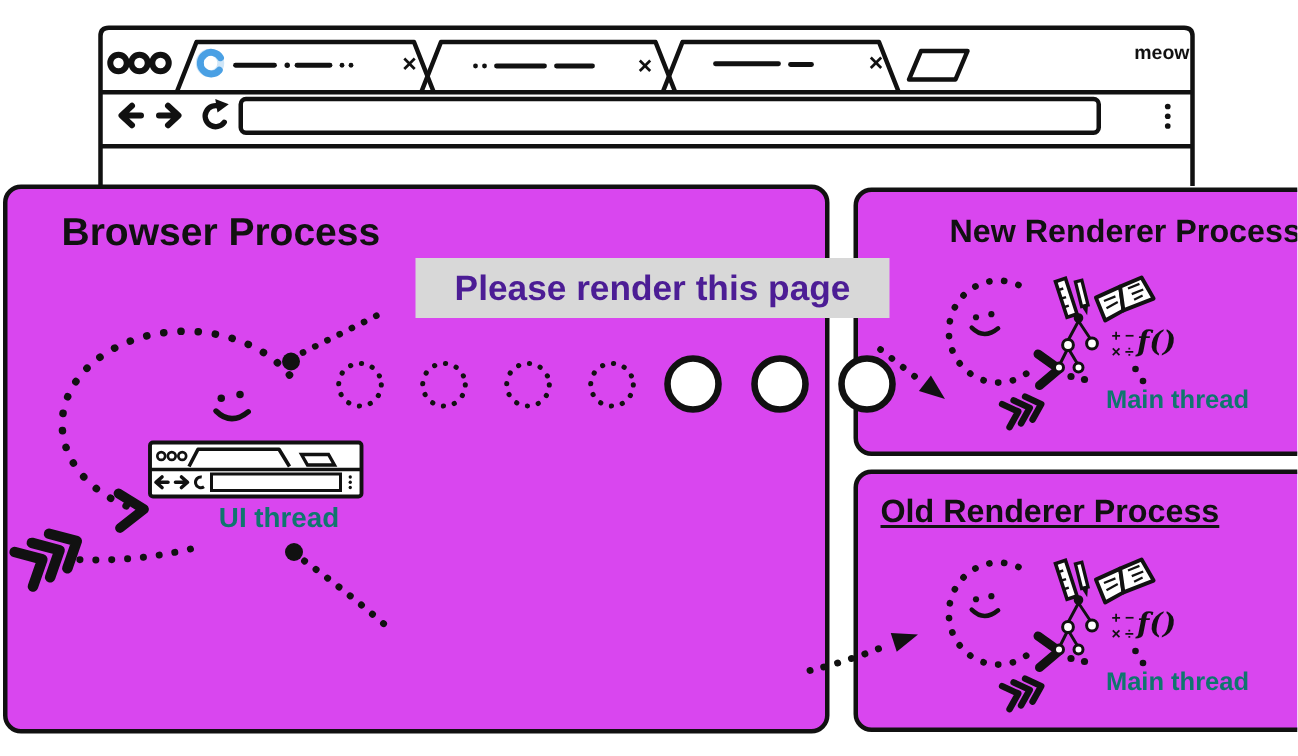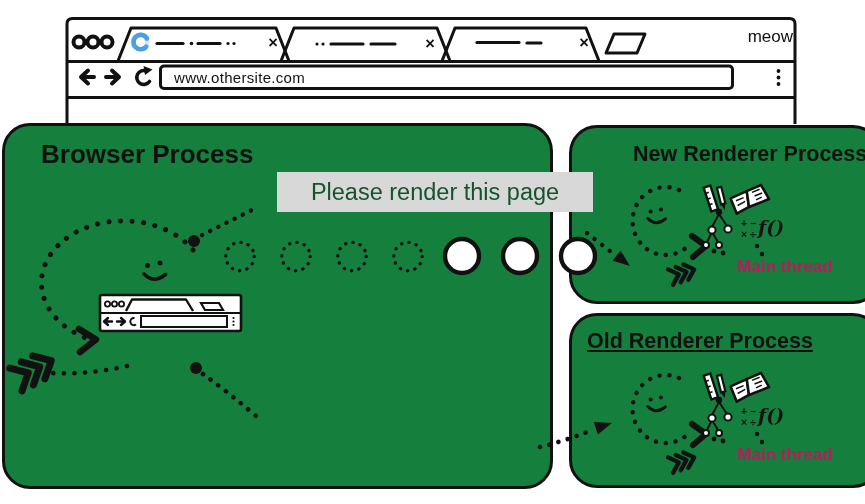--- a/index.html
+++ b/index.html
@@ -1,24 +1,24 @@
 <!DOCTYPE html>
 <html><head>
 <meta charset="utf-8">
 <style>
   html,body{margin:0;padding:0;background:#fff;}
   .canvas{position:relative;width:865px;height:504px;overflow:hidden;background:#fff;
           font-family:"Liberation Sans",sans-serif;color:#111;}
   svg{position:absolute;left:0;top:0;}
   .layer0{z-index:0;} .layer2{z-index:2;pointer-events:none;}
-  .box{position:absolute;background:#15803d;border:3.5px solid #111;border-radius:28px;z-index:1;box-sizing:border-box;}
+  .box{position:absolute;background:#d946ef;border:3.5px solid #111;border-radius:12px;z-index:1;box-sizing:border-box;}
   .box-title{font-weight:700;color:#111;}
   .overlay{position:absolute;z-index:3;}
-  .msg-label{background:#d8d8d8;color:#14532d;font-weight:400;display:flex;align-items:center;justify-content:center;}
-  .thread-label{font-weight:600;color:#be185d;text-align:center;}
+  .msg-label{background:#d8d8d8;color:#4c1d95;font-weight:700;display:flex;align-items:center;justify-content:center;}
+  .thread-label{font-weight:600;color:#0f766e;text-align:center;}
   .chrome-text{position:absolute;z-index:3;color:#111;}
   .mono-ink{fill:#111;}
 </style>
 </head>
 <body>
 
 <div class="canvas">
 
   <svg class="layer0" width="865" height="504">
 
@@ -75,22 +75,21 @@
 
     <rect x="160.5" y="66" width="572" height="22.5" rx="3.5" fill="#fff" stroke="#111" stroke-width="3"></rect>
 
     <g fill="#111">
       <circle cx="778.5" cy="71" r="1.9"></circle>
         <circle cx="778.5" cy="77.5" r="1.9"></circle>
         <circle cx="778.5" cy="84" r="1.9"></circle>
     </g>
   </svg>
 
-  <div class="chrome-text" style="left:174px;top:69px;width:400px;font-size:15px;letter-spacing:.3px;">www.othersite.com</div>
-  <div class="chrome-text" style="left:731px;top:27px;width:62px;font-size:17px;font-weight:400;text-align:right;">meow</div>
+  <div class="chrome-text" style="left:731px;top:27px;width:62px;font-size:13px;font-weight:700;text-align:right;">meow</div>
 
   <div class="box" style="left:2px;top:123px;width:551px;height:366px;">
     <div class="box-title" style="position:absolute;left:36px;top:13px;font-size:26px;">Browser Process</div>
   </div>
   <div class="box" style="left:569px;top:125px;width:312px;height:179px;">
     <div class="box-title" style="position:absolute;left:16px;top:14px;font-size:21.5px;margin-left:45px;">New Renderer Process</div>
   </div>
   <div class="box" style="left:569px;top:313px;width:312px;height:175px;">
     <div class="box-title" style="position:absolute;left:15px;top:13px;font-size:21.5px;text-decoration:underline;">Old Renderer Process</div>
   </div>
@@ -198,15 +197,16 @@
     <use href="#thread-loop" transform="translate(668,410)"></use>
     <use href="#smile" transform="translate(656,404) scale(0.82)"></use>
     <use href="#icon-cluster" y="188"></use>
     <text x="741" y="415" font-size="10.5" font-weight="700" class="mono-ink">+ −</text>
     <text x="741" y="426" font-size="10.5" font-weight="700" class="mono-ink">× ÷</text>
     <text x="758" y="422" font-size="19" font-style="italic" font-weight="700" font-family="DejaVu Serif, serif" class="mono-ink">f()</text>
   </svg>
 
   <div class="overlay msg-label" style="left:277px;top:172px;width:316px;height:40px;font-size:23.5px;">Please render this page</div>
 
+  <div class="overlay thread-label" style="left:128px;top:334px;width:116px;font-size:18.5px;">UI thread</div>
   <div class="overlay thread-label" style="left:725px;top:257px;width:120px;font-size:17px;">Main thread</div>
   <div class="overlay thread-label" style="left:725px;top:445px;width:120px;font-size:17px;">Main thread</div>
 </div>
 
 </body></html>

